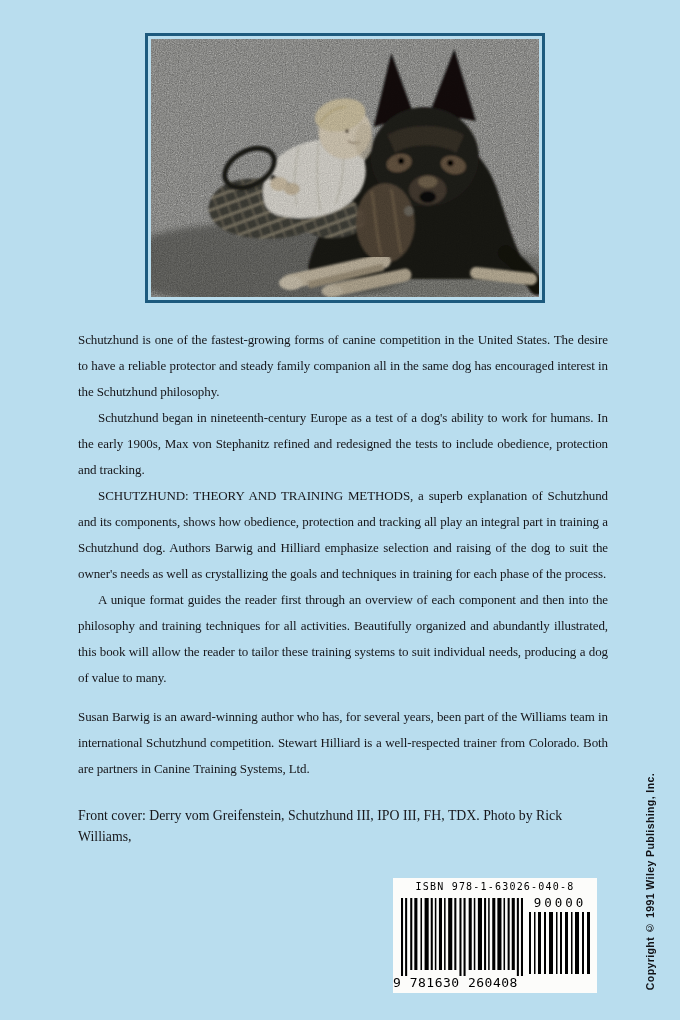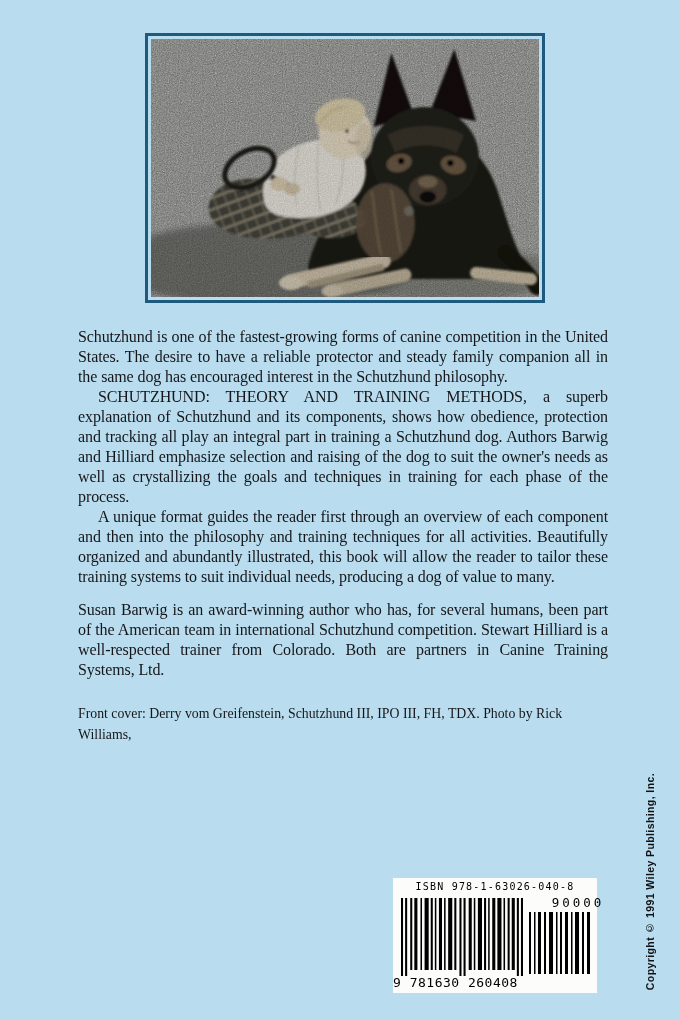--- a/index.html
+++ b/index.html
@@ -11,21 +11,21 @@
   
   .photo-frame {
     position:absolute; left:145px; top:33px; width:400px; height:270px;
     border:3px solid #1d5a7e; padding:3px; background:#b9ddee;
   }
   .photo-frame svg { display:block; width:100%; height:100%; }
 
   
   .text-col { position:absolute; left:78px; top:327px; width:530px; color:#16161a; }
   .text-col p {
-    font-size:16px; line-height:20px; text-align:justify;
+    font-size:13px; line-height:26px; text-align:justify;
     letter-spacing:-0.1px;
   }
   p.indent { text-indent:20px; }
   p.bio { margin-top:13px; }
   .credits { margin-top:23px; }
   .credits div { font-size:13.8px; line-height:21px; }
 
   
   .barcode-box {
     position:absolute; left:393px; top:878px; width:204px; height:115px;
@@ -39,21 +39,20 @@
   .main-bars { position:absolute; left:8px; top:20px; width:122px; height:78px; }
   .isbn-digits {
     position:absolute; left:0px; top:97px; width:138px; text-align:left;
     font-family:"DejaVu Sans Mono", monospace; font-size:13px; letter-spacing:0.5px;
     white-space:nowrap;
   }
   .price-code {
     position:absolute; left:136px; top:17px; width:62px; text-align:center;
     font-family:"DejaVu Sans Mono", monospace; font-size:12.5px; letter-spacing:3px;
     white-space:nowrap;
-    margin-left:18px;
   }
   .supp-bars { position:absolute; left:136px; top:34px; width:62px; height:62px; }
 
   
   .copyright-vert {
     position:absolute; right:24px; bottom:30px;
     writing-mode:vertical-rl; transform:rotate(180deg);
     font-family:"Liberation Sans", sans-serif; font-weight:bold;
     font-size:10.5px; letter-spacing:0.4px; color:#121216; white-space:nowrap;
   }
@@ -147,23 +146,24 @@
         <ellipse cx="184" cy="252" rx="11" ry="6" fill="#cfc4ae"></ellipse>
         <path d="M330,234 L386,240" stroke="#c9bda4" stroke-width="12" stroke-linecap="round"></path>
       </g>
 
       <rect x="0" y="0" width="394" height="258" filter="url(#tex)" opacity="0.22"></rect>
     </svg>
   </div>
 
   <div class="text-col">
     <p>Schutzhund is one of the fastest-growing forms of canine competition in the United States. The desire to have a reliable protector and steady family companion all in the same dog has encouraged interest in the Schutzhund philosophy.</p>
+    <p class="indent">Schutzhund began in nineteenth-century Europe as a test of a dog's ability to work for humans. In the early 1900s, Max von Stephanitz refined and redesigned the tests to include obedience, protection and tracking.</p>
     <p class="indent">SCHUTZHUND: THEORY AND TRAINING METHODS, a superb explanation of Schutzhund and its components, shows how obedience, protection and tracking all play an integral part in training a Schutzhund dog. Authors Barwig and Hilliard emphasize selection and raising of the dog to suit the owner's needs as well as crystallizing the goals and techniques in training for each phase of the process.</p>
     <p class="indent">A unique format guides the reader first through an overview of each component and then into the philosophy and training techniques for all activities. Beautifully organized and abundantly illustrated, this book will allow the reader to tailor these training systems to suit individual needs, producing a dog of value to many.</p>
-    <p class="bio">Susan Barwig is an award-winning author who has, for several humans, been part of the American team in international Schutzhund competition. Stewart Hilliard is a well-respected trainer from Colorado. Both are partners in Canine Training Systems, Ltd.</p>
+    <p class="bio">Susan Barwig is an award-winning author who has, for several years, been part of the Williams team in international Schutzhund competition. Stewart Hilliard is a well-respected trainer from Colorado. Both are partners in Canine Training Systems, Ltd.</p>
     <div class="credits">
       <div>Front cover: Derry vom Greifenstein, Schutzhund III, IPO III, FH, TDX. Photo by Rick Williams,</div>
     </div>
   </div>
 
   <div class="barcode-box">
     <div class="isbn-label">ISBN 978-1-63026-040-8</div>
     <svg class="main-bars" viewBox="0 0 119 78" preserveAspectRatio="none">
       <g fill="#000">
         <rect x="0" y="0" width="2" height="78"></rect>

